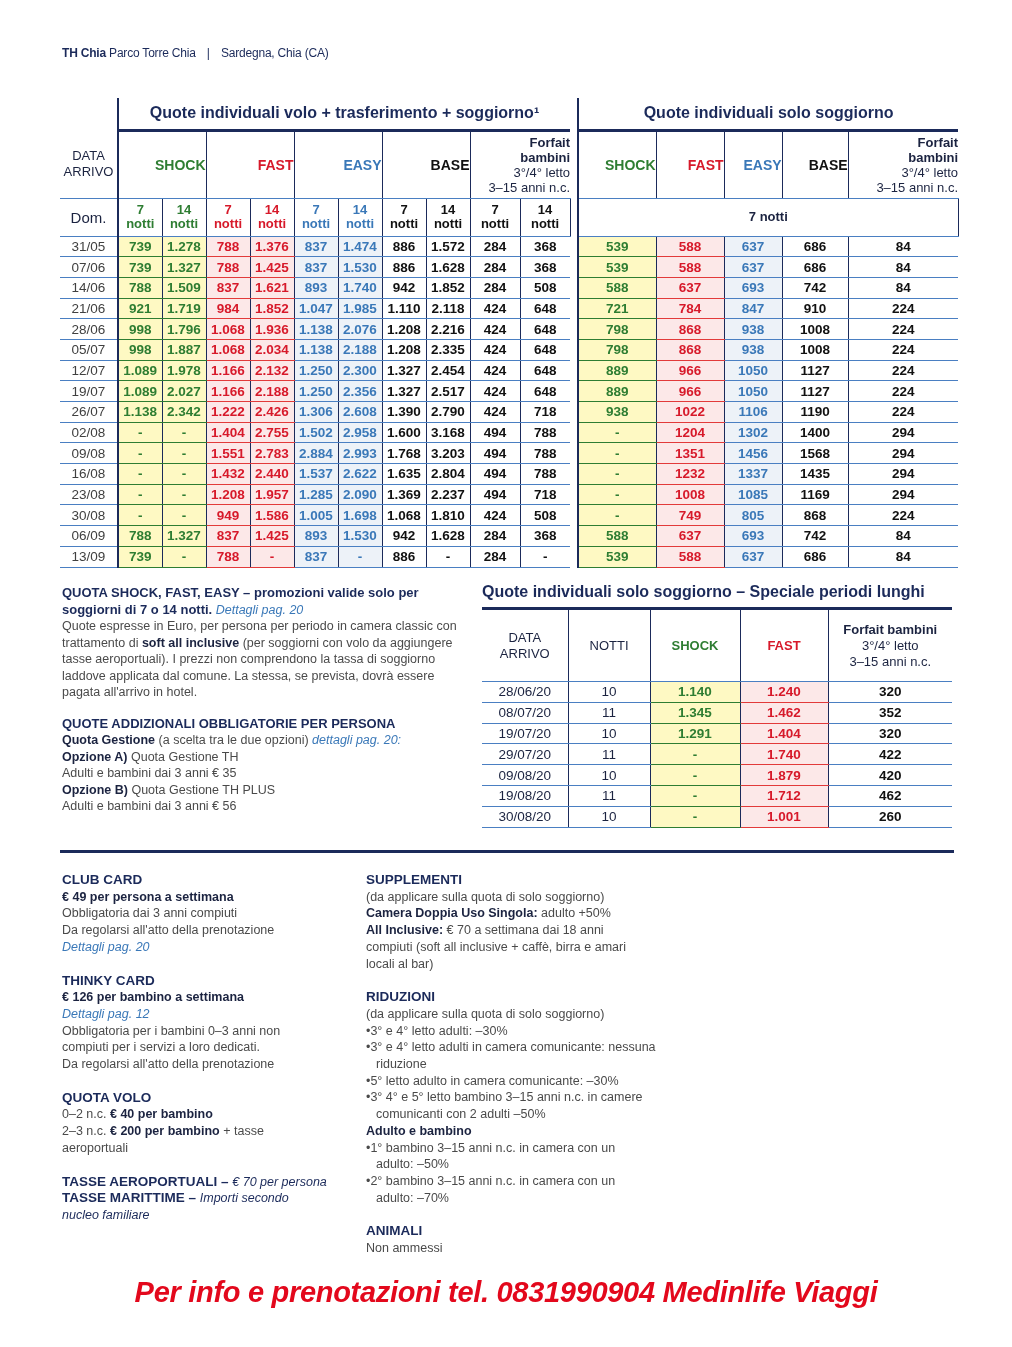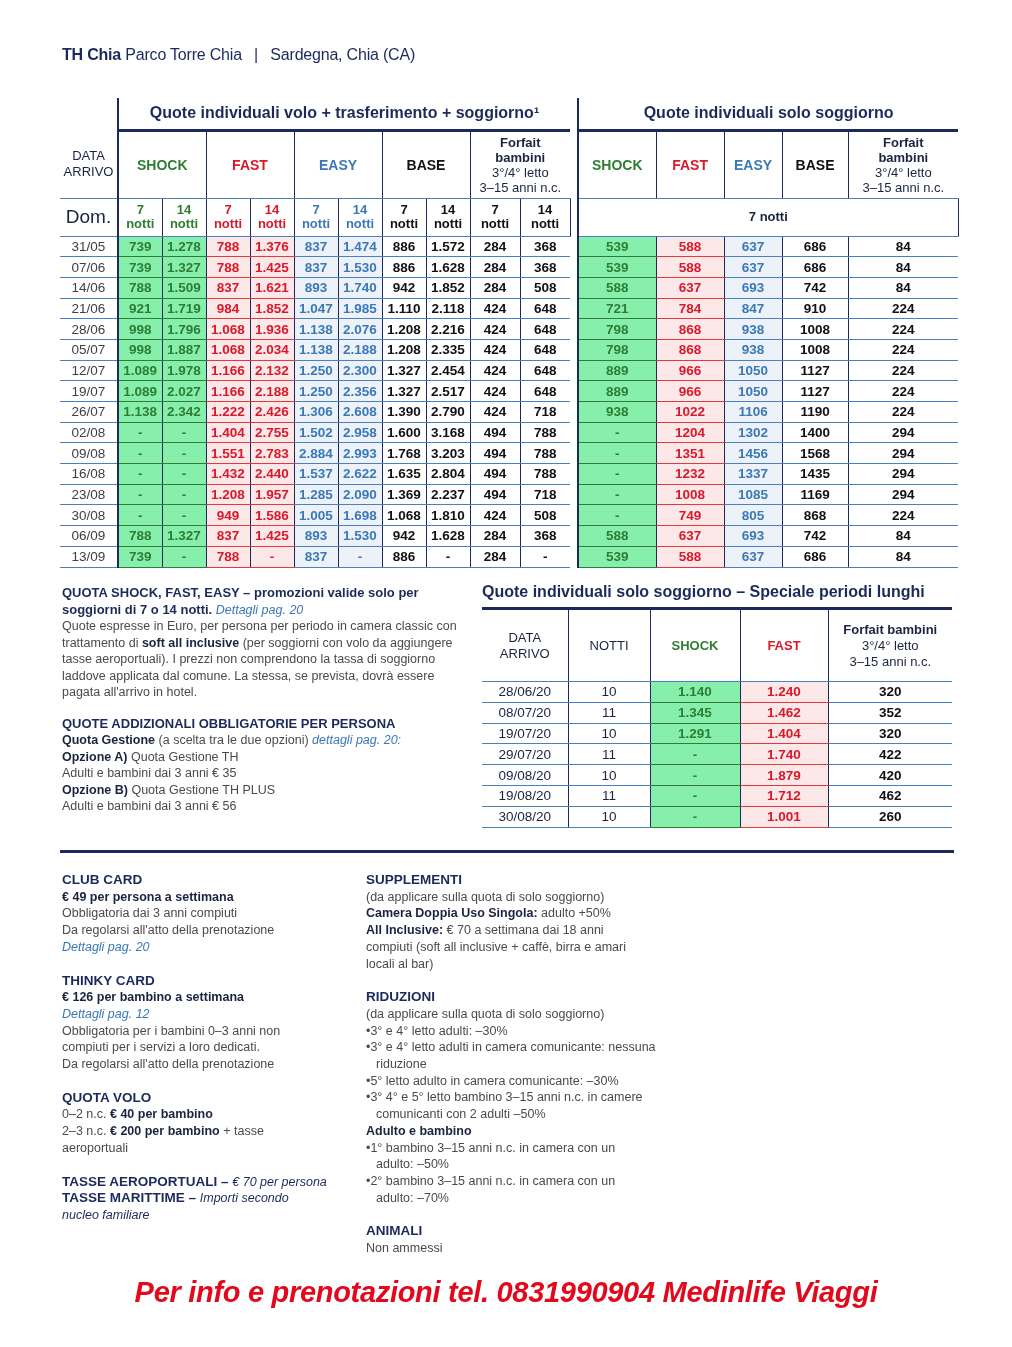--- a/index.html
+++ b/index.html
@@ -1,46 +1,46 @@
 <!DOCTYPE html>
 <html><head>
 <meta charset="utf-8">
 <style>
   * { box-sizing: border-box; margin: 0; padding: 0; }
   html, body { width: 1012px; height: 1347px; background: #ffffff; overflow: hidden; }
   body { font-family: "Liberation Sans", "DejaVu Sans", sans-serif; color: #1b2340; position: relative; }
 
-  .title { position: absolute; left: 62px; top: 46px; font-size: 16px; color: #1b2a5a; white-space: nowrap; letter-spacing: -0.2px; }
+  .title { position: absolute; left: 62px; top: 46px; font-size: 12px; color: #1b2a5a; white-space: nowrap; letter-spacing: -0.2px; }
   .title b { font-weight: bold; }
   .title .sep { margin: 0 8px; }
 
   table { border-collapse: collapse; }
   td, th { text-align: center; vertical-align: middle; font-size: 13px; font-weight: bold; padding: 0; }
 
   
   #main-table { position: absolute; left: 60px; top: 98px; width: 894px; table-layout: fixed; }
   #main-table .grp-head { font-size: 16px; color: #1b2a5a; font-weight: bold; height: 32px; border-bottom: 3px solid #1b2a5a; }
-  #main-table .plan-head { height: 68px; font-size: 14px; border-right: 1px solid #1b2a5a; border-bottom: 1.5px solid #4a7fc2; }
+  #main-table .plan-head { height: 68px; font-size: 14px; border-right: 1px solid #1b2a5a; border-bottom: 1.5px solid #4a7fc2; text-align: right; }
   #main-table .plan-head.last { border-right: none; }
   #main-table .plan-head.forfait { font-size: 13px; line-height: 15px; color: #1b2340; }
   #main-table .plan-head.forfait span.n { font-weight: normal; }
   #main-table .date-head { font-weight: normal; font-size: 13px; line-height: 16px; color: #1b2340; border-bottom: 1.5px solid #4a7fc2; }
   #main-table .nights { height: 38px; font-size: 13px; line-height: 14px; border-right: 1px solid #1b2a5a; border-bottom: 1.5px solid #4a7fc2; }
-  #main-table .dom { font-weight: normal; font-size: 19px; border-bottom: 1.5px solid #4a7fc2; }
+  #main-table .dom { font-weight: normal; font-size: 15px; border-bottom: 1.5px solid #4a7fc2; }
   #main-table .gap { width: 8px; border: none !important; background: #fff; }
   #main-table .left-rule { border-left: 2px solid #1b2a5a !important; }
   #main-table td.v { height: 20.7px; font-size: 13.5px; border-bottom: 1.5px solid #4a7fc2; border-right: 1px solid #1b2a5a; }
   #main-table td.d { font-weight: normal; font-size: 13.5px; border-bottom: 1.5px solid #4a7fc2; color: #404040; }
   #main-table td.last { border-right: none; }
 
   .shock { color: #2e7d32; }
   .fast { color: #d7192a; }
   .easy { color: #3a78b8; }
   .base { color: #111; }
-  td.bg-shock { background: #86efac; border-bottom-color: #2e7d32 !important; }
+  td.bg-shock { background: #fef9c3; border-bottom-color: #2e7d32 !important; }
   td.bg-fast { background: #fce8e8; border-bottom-color: #e23a3a !important; }
   td.bg-easy { background: #edf2f8; }
 
   
   .notes { position: absolute; left: 62px; top: 585px; width: 395px; font-size: 12.5px; line-height: 16.5px; color: #4a4a4a; }
   .notes b, .notes .hb { color: #1b2340; font-weight: bold; }
   .notes .link { color: #3a78b8; font-style: italic; }
   .notes .h { color: #1b2a5a; font-weight: bold; font-size: 13px; }
   .notes p { margin: 0; }
 

